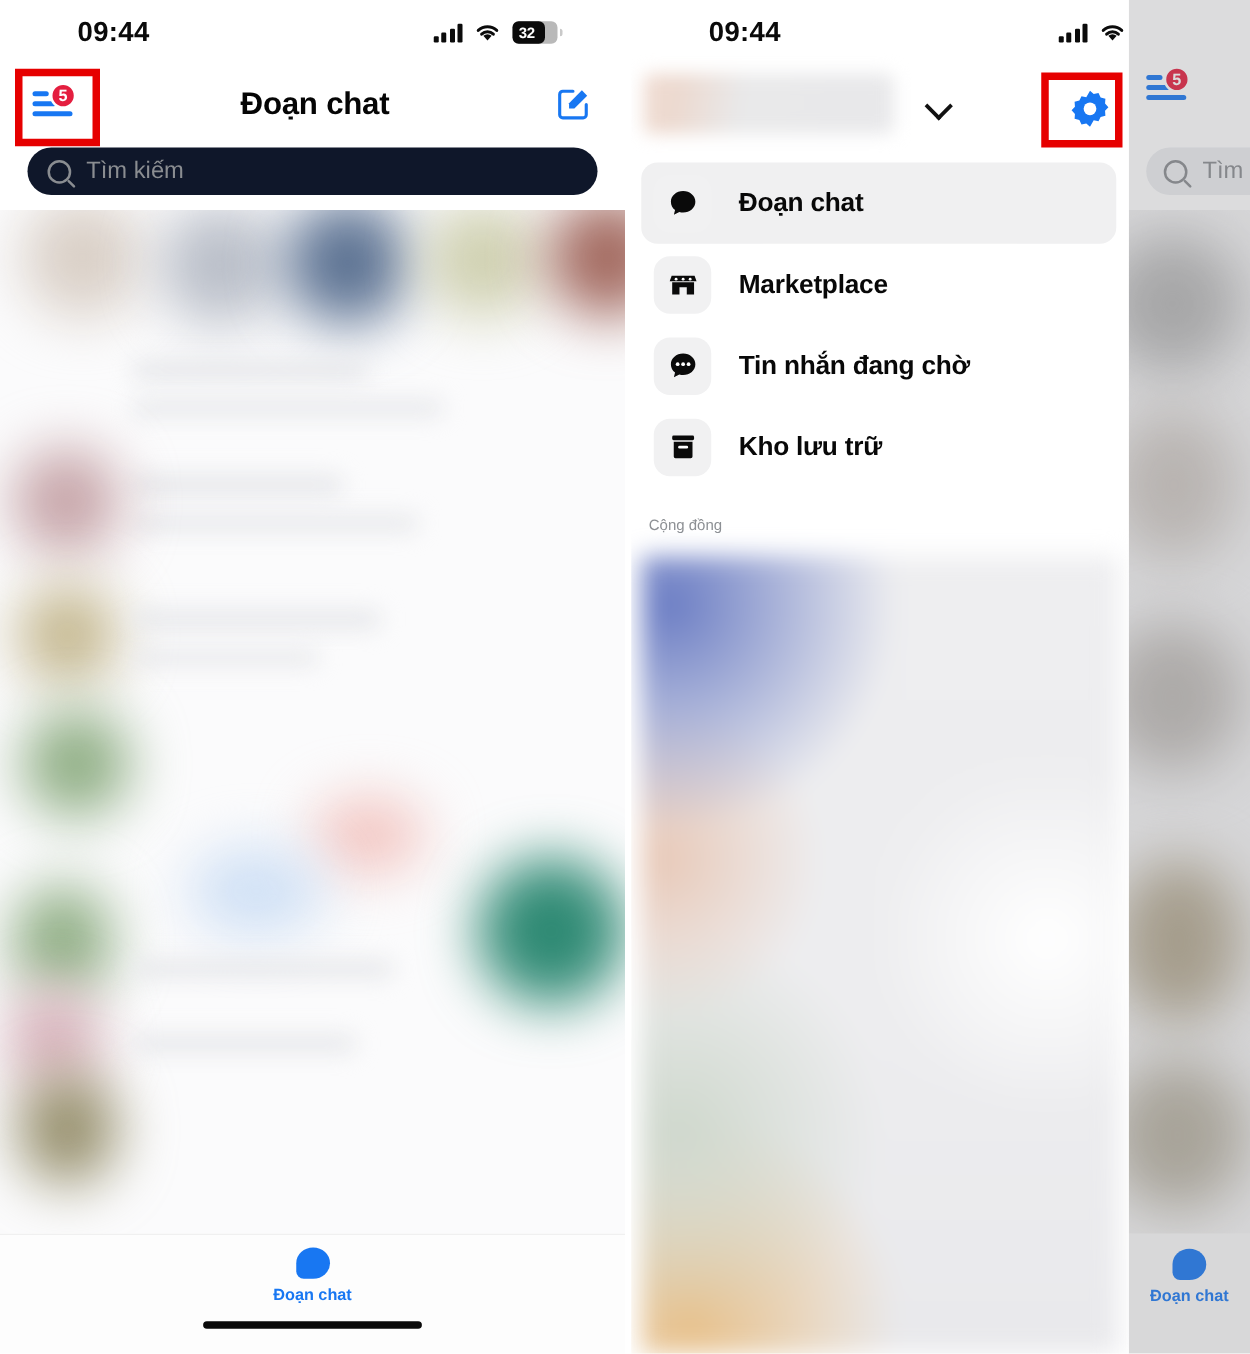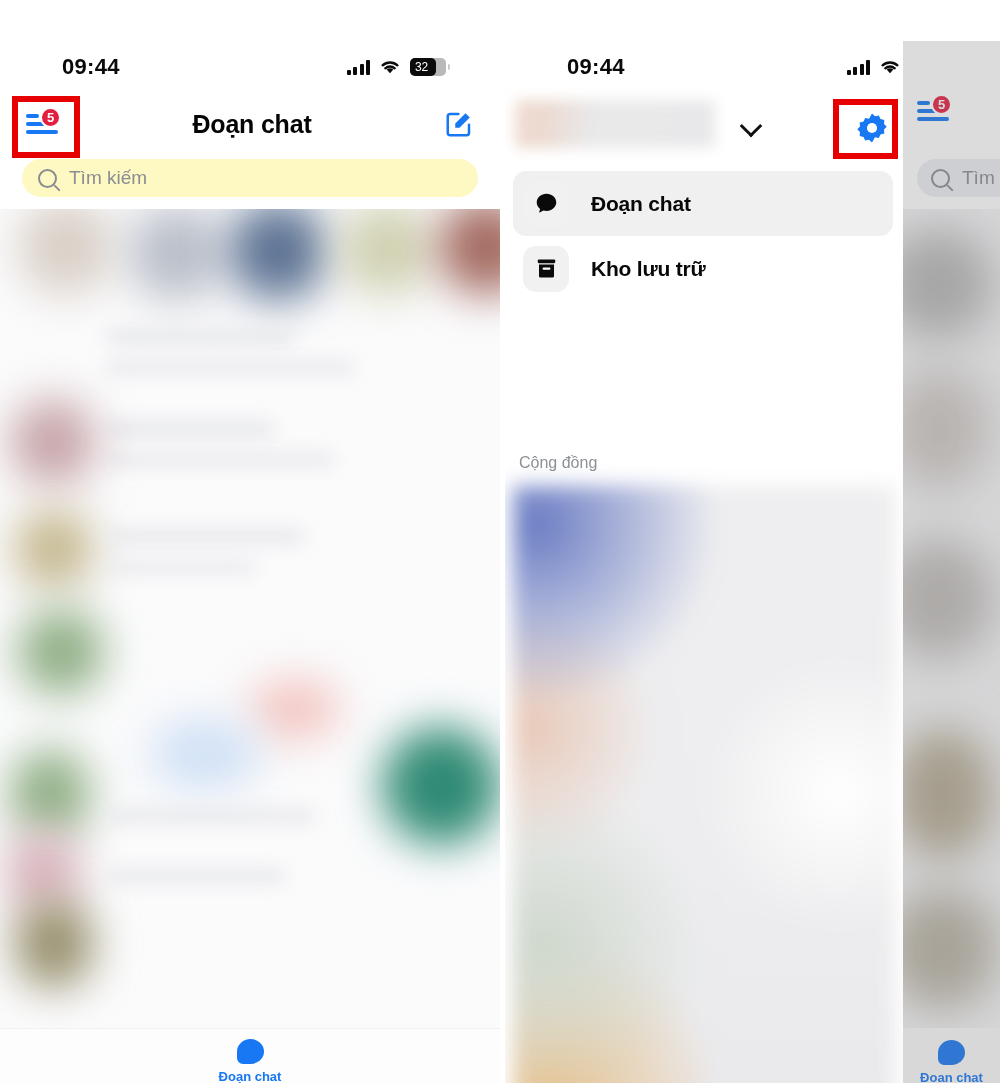--- a/index.html
+++ b/index.html
@@ -3,21 +3,21 @@
 <meta charset="utf-8">
 <style>
   * { box-sizing: border-box; margin: 0; padding: 0; }
   body {
     width: 1000px; height: 1083px;
     background: #ffffff;
     font-family: "Liberation Sans", sans-serif;
     overflow: hidden;
     position: relative;
   }
-  .stage { position: relative; width: 1000px; height: 859px; margin-top: 41px; }
+  .stage { position: relative; width: 1000px; height: 859px; }
 
   
   .panel { position: absolute; top: 0; height: 1083px; overflow: hidden; background: #fff; }
   .panel-left  { left: 0;   width: 500px; }
   .panel-right { left: 505px; width: 495px; }
 
   
   .statusbar {
     position: absolute; top: 0; left: 0; right: 0; height: 52px;
     display: flex; align-items: center; justify-content: space-between;
@@ -35,21 +35,21 @@
 
   .battery {
     position: relative; width: 36px; height: 18px; border-radius: 5px;
     background: #b9b9b9; display: flex; align-items: center; overflow: visible;
   }
   .battery .fill {
     position: absolute; left: 0; top: 0; bottom: 0; width: 26px;
     background: #0b0b0b; border-radius: 5px;
   }
   .battery .lvl {
-    position: relative; color: #fff; font-size: 12px; font-weight: 400;
+    position: relative; color: #fff; font-size: 12px; font-weight: 700;
     z-index: 2; padding-left: 5px; letter-spacing: -.2px;
   }
   .battery:after {
     content: ""; position: absolute; right: -4px; top: 6px;
     width: 2.5px; height: 6px; border-radius: 0 2px 2px 0; background: #c9c9c9;
   }
 
   
   .lp-header {
     position: absolute; top: 52px; left: 0; right: 0; height: 62px;
@@ -69,21 +69,21 @@
     border: 2px solid #fff;
   }
   .lp-title { font-size: 25px; font-weight: 700; color: #050505; letter-spacing: -.2px; }
 
   
   .hl-box { position: absolute; border: 6px solid #e60000; background: transparent; z-index: 40; }
 
   
   .searchbar {
     position: absolute; top: 118px; left: 22px; right: 22px; height: 38px;
-    background: #fef9c3; border-radius: 19px; display: flex; align-items: center; padding: 0 16px;
+    background: #0f172a; border-radius: 19px; display: flex; align-items: center; padding: 0 16px;
   }
   .search-ico { width: 19px; height: 19px; border: 2.2px solid #8a8d91; border-radius: 50%; position: relative; flex: none; }
   .search-ico:after { content:""; position:absolute; right:-6px; bottom:-4px; width:8px; height:2.2px; background:#8a8d91; transform: rotate(45deg); border-radius:2px; }
   .search-ph { font-size: 19px; color: #8a8d91; margin-left: 12px; }
 
   
   .blur-body { position: absolute; top: 168px; left: 0; right: 0; bottom: 96px; overflow: hidden; background: #fbfbfc; }
   .blob { position: absolute; border-radius: 50%; filter: blur(22px); }
   .line { position: absolute; border-radius: 8px; filter: blur(9px); background: #e6e7ea; }
 
@@ -130,21 +130,21 @@
     border-right: 3px solid #111; border-bottom: 3px solid #111; transform: rotate(45deg); }
   .gear-wrap { position: absolute; top: 58px; left: 336px; width: 62px; height: 58px; display: flex; align-items: center; justify-content: center; }
 
   .menu-list { position: absolute; top: 130px; left: 8px; width: 380px; }
   .menu-item { display: flex; align-items: center; height: 65px; border-radius: 13px; padding: 0 10px; }
   .menu-item.selected { background: #f0f0f1; }
   .menu-ico-wrap { width: 46px; height: 46px; border-radius: 13px; background: #f1f1f2;
     display: flex; align-items: center; justify-content: center; flex: none; }
   .menu-label { font-size: 21px; font-weight: 600; color: #080808; margin-left: 22px; letter-spacing: -.2px; }
 
-  .section-title { position: absolute; top: 413px; left: 14px; font-size: 16px; color: #8d9094; }
+  .section-title { position: absolute; top: 413px; left: 14px; font-size: 12px; color: #8d9094; }
   .community-blur {
     position: absolute; top: 445px; left: 8px; width: 382px; height: 638px;
     background:
       radial-gradient(circle at 6% 6%, #6b7dc4 0%, rgba(107,125,196,0) 26%),
       radial-gradient(circle at 4% 38%, #e8c9b8 0%, rgba(232,201,184,0) 24%),
       radial-gradient(circle at 8% 72%, #cfd8cd 0%, rgba(207,216,205,0) 28%),
       radial-gradient(circle at 10% 96%, #e8c089 0%, rgba(232,192,137,0) 24%),
       radial-gradient(circle at 85% 48%, #ffffff 0%, rgba(255,255,255,0) 30%),
       linear-gradient(180deg,#eeeef0 0%,#ededef 60%,#e9e9ec 100%);
     filter: blur(10px);
@@ -283,21 +283,44 @@
 
       <div class="menu-item selected">
         <span class="menu-ico-wrap">
           <svg width="25" height="25" viewBox="0 0 24 24">
               <path fill="#0a0a0a" d="M12 2.6c5.2 0 9.4 3.7 9.4 8.3s-4.2 8.3-9.4 8.3c-1 0-2-.1-2.9-.4l-4.2 2.1.9-3.6C3.8 15.8 2.6 13.4 2.6 10.9c0-4.6 4.2-8.3 9.4-8.3z"></path>
             </svg>
         </span>
         <span class="menu-label">Đoạn chat</span>
       </div>
 
-
+      <div class="menu-item">
+        <span class="menu-ico-wrap">
+          <svg width="25" height="25" viewBox="0 0 24 24">
+            <path fill="#0a0a0a" d="M3.2 5.4h17.6l1.5 4.2H1.7z"></path>
+            <path fill="#0a0a0a" d="M3.6 10.4h16.8v9.4h-5.6v-5.6H9.2v5.6H3.6z"></path>
+            <circle cx="6.6" cy="8" r="1.1" fill="#ffffff"></circle>
+            <circle cx="12" cy="8" r="1.1" fill="#ffffff"></circle>
+            <circle cx="17.4" cy="8" r="1.1" fill="#ffffff"></circle>
+          </svg>
+        </span>
+        <span class="menu-label">Marketplace</span>
+      </div>
+
+      <div class="menu-item">
+        <span class="menu-ico-wrap">
+          <svg width="25" height="25" viewBox="0 0 24 24">
+            <path fill="#0a0a0a" d="M12 2.6c5.2 0 9.4 3.7 9.4 8.3s-4.2 8.3-9.4 8.3c-1 0-2-.1-2.9-.4l-4.2 2.1.9-3.6C3.8 15.8 2.6 13.4 2.6 10.9c0-4.6 4.2-8.3 9.4-8.3z"></path>
+            <circle cx="7.8" cy="10.9" r="1.45" fill="#ffffff"></circle>
+            <circle cx="12" cy="10.9" r="1.45" fill="#ffffff"></circle>
+            <circle cx="16.2" cy="10.9" r="1.45" fill="#ffffff"></circle>
+          </svg>
+        </span>
+        <span class="menu-label">Tin nhắn đang chờ</span>
+      </div>
 
       <div class="menu-item">
         <span class="menu-ico-wrap">
           <svg width="25" height="25" viewBox="0 0 24 24">
             <rect x="3.6" y="3.3" width="16.8" height="3.6" rx="1.1" fill="#0a0a0a"></rect>
             <path fill="#0a0a0a" d="M4.8 8.1h14.4v11.3a1.3 1.3 0 0 1-1.3 1.3H6.1a1.3 1.3 0 0 1-1.3-1.3z"></path>
             <rect x="8.2" y="11.1" width="7.6" height="2.2" rx="1" fill="#ffffff"></rect>
           </svg>
         </span>
         <span class="menu-label">Kho lưu trữ</span>

